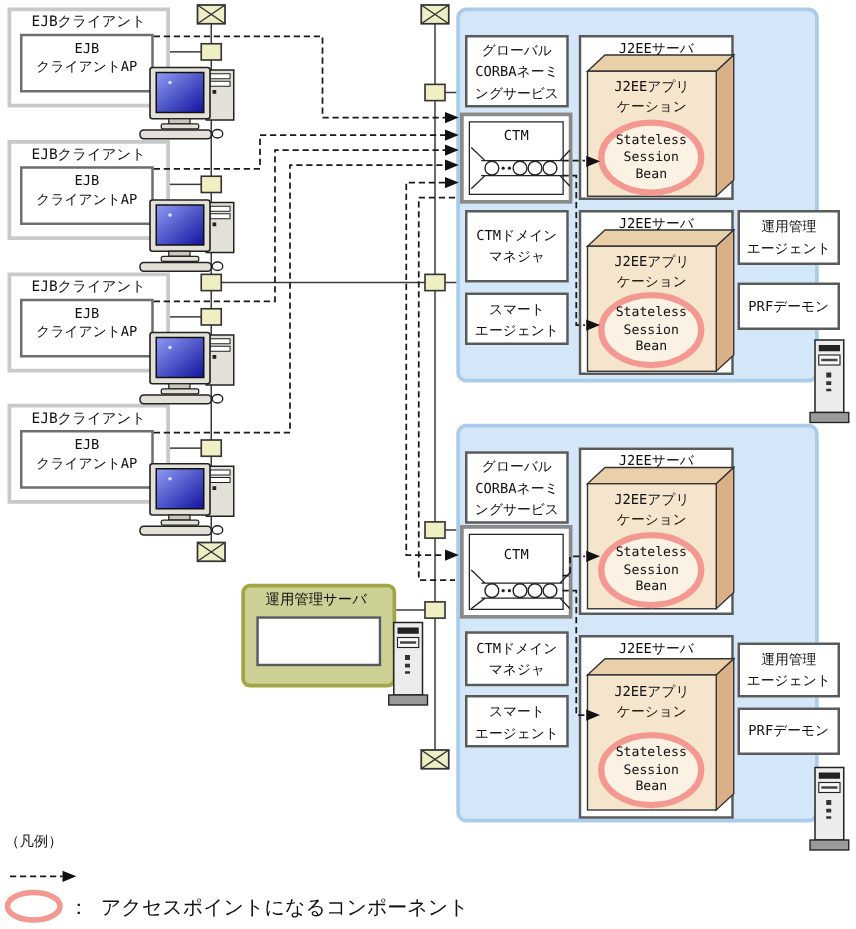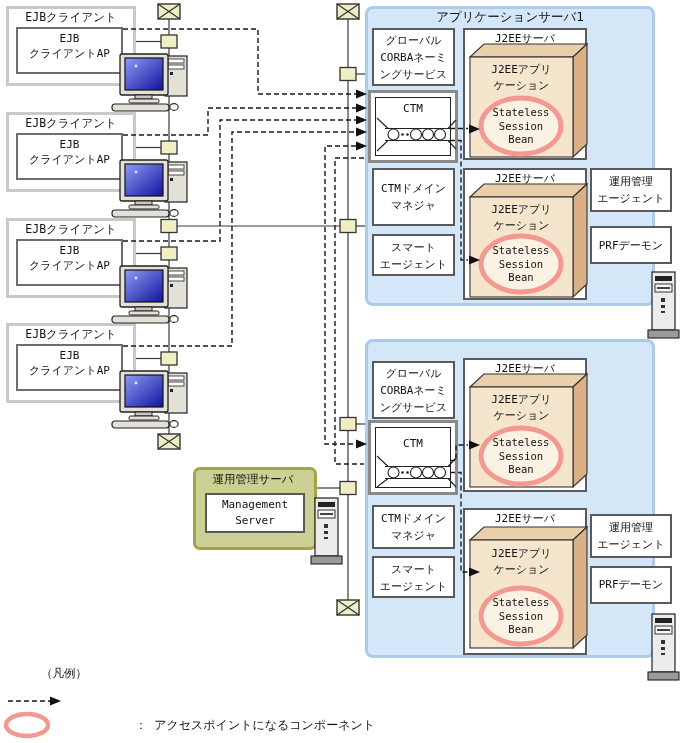--- a/index.html
+++ b/index.html
@@ -10,21 +10,21 @@
   .mgmt-bg{position:absolute;background:#cdd094;border:3px solid #a2a445;border-radius:7px}
   .client-outer{position:absolute;background:#fff;border:3px solid #c9c9c9}
   .client-inner{position:absolute;background:#fff;border:2px solid #6e6e6e}
   .box{position:absolute;background:#fff;border:2px solid #5a5a5a}
   .ctm-outer{position:absolute;background:#fff;border:3px solid #8a8a8a}
   .ctm-inner{position:absolute;left:4px;top:4px;right:4px;bottom:4px;background:#fff;border:1.5px solid #222}
   svg.lines{position:absolute;left:0;top:0;pointer-events:none}
   .layer-text{position:absolute;left:0;top:0;width:685px;height:743px;pointer-events:none}
   .lbl{position:absolute;text-align:center;font-size:11px;line-height:15px}
   .lbl span{display:block}
-  .lbl-left{text-align:center}
+  .lbl-left{text-align:left}
 </style>
 </head>
 <body>
 
 <div class="canvas">
 
   <div class="server-bg" style="left:365px;top:6px;width:290px;height:300px"></div>
 
   <div class="server-bg" style="left:365px;top:339px;width:290px;height:319px"></div>
 
@@ -229,21 +229,20 @@
     <div class="lbl" style="left:16px;top:243px;width:107px">
       <span>EJB</span>
       <span>クライアントAP</span>
     </div>
     <div class="lbl" style="left:6px;top:327px;width:130px;font-size:11.5px">EJBクライアント</div>
     <div class="lbl" style="left:16px;top:348px;width:107px">
       <span>EJB</span>
       <span>クライアントAP</span>
     </div>
 
-    <div class="lbl" style="left:365px;top:9px;width:290px;font-size:12.5px">アプリケーションサーバ1</div>
     <div class="lbl" style="left:372px;top:32px;width:83px;line-height:17px">
       <span>グローバル</span>
       <span>CORBAネーミ</span>
       <span>ングサービス</span>
     </div>
     <div class="lbl" style="left:375px;top:101px;width:76px">CTM</div>
     <div class="lbl" style="left:372px;top:180px;width:83px;line-height:17px">
       <span>CTMドメイン</span>
       <span>マネジャ</span>
     </div>
@@ -311,22 +310,18 @@
       <span>Session</span>
       <span>Bean</span>
     </div>
     <div class="lbl" style="left:590px;top:519px;width:82px;line-height:17px">
       <span>運用管理</span>
       <span>エージェント</span>
     </div>
     <div class="lbl" style="left:590px;top:577px;width:82px">PRFデーモン</div>
 
     <div class="lbl" style="left:193px;top:472px;width:120px;font-size:11.5px">運用管理サーバ</div>
-    <div class="lbl" style="left:205px;top:497px;width:100px;line-height:16px">
-      <span>Management</span>
-      <span>Server</span>
-    </div>
 
     <div class="lbl lbl-left" style="left:4px;top:666px;width:120px;font-size:11.5px">（凡例）</div>
-    <div class="lbl lbl-left" style="left:55px;top:718px;width:400px;font-size:12px">： アクセスポイントになるコンポーネント</div>
+    <div class="lbl lbl-left" style="left:55px;top:718px;width:400px;font-size:16px">： アクセスポイントになるコンポーネント</div>
   </div>
 
 </div>
 
 </body></html>

